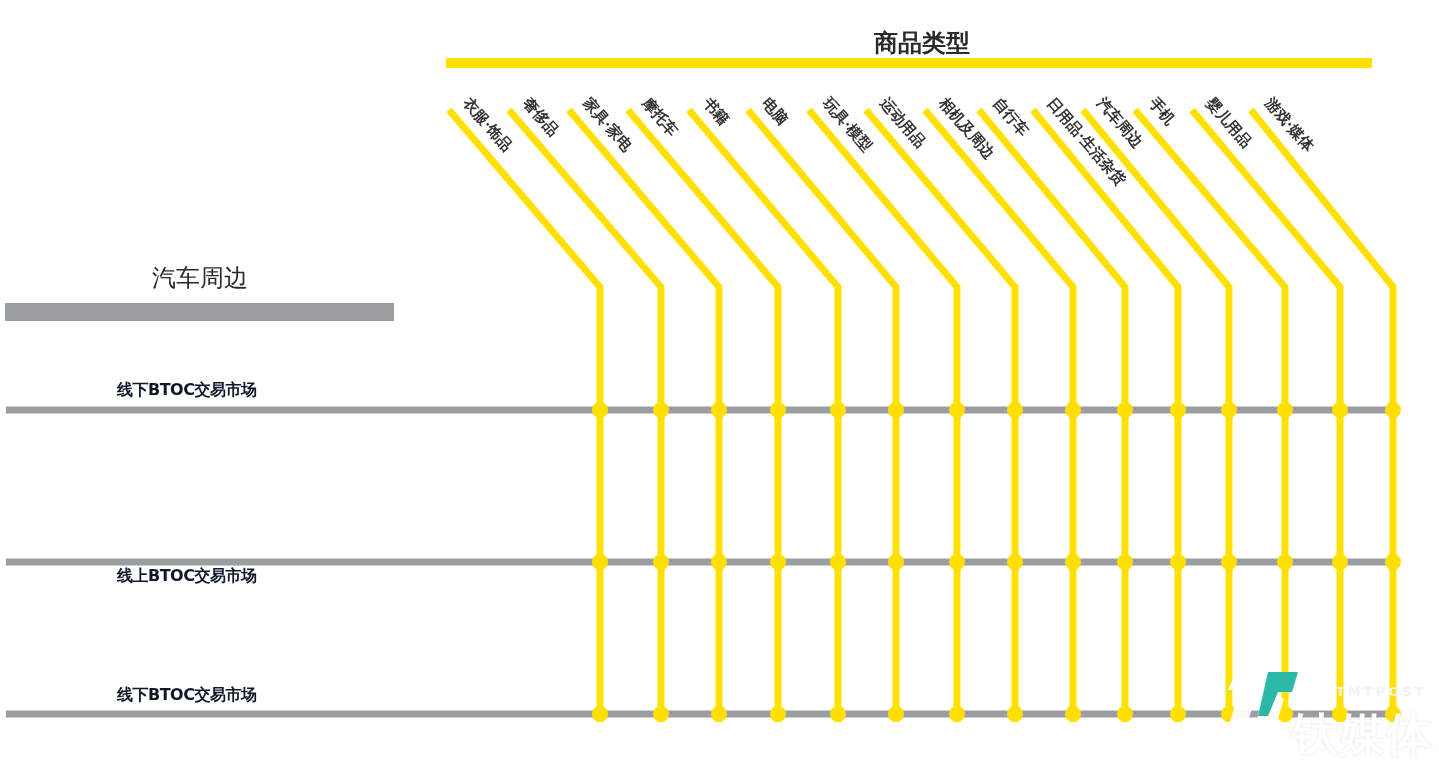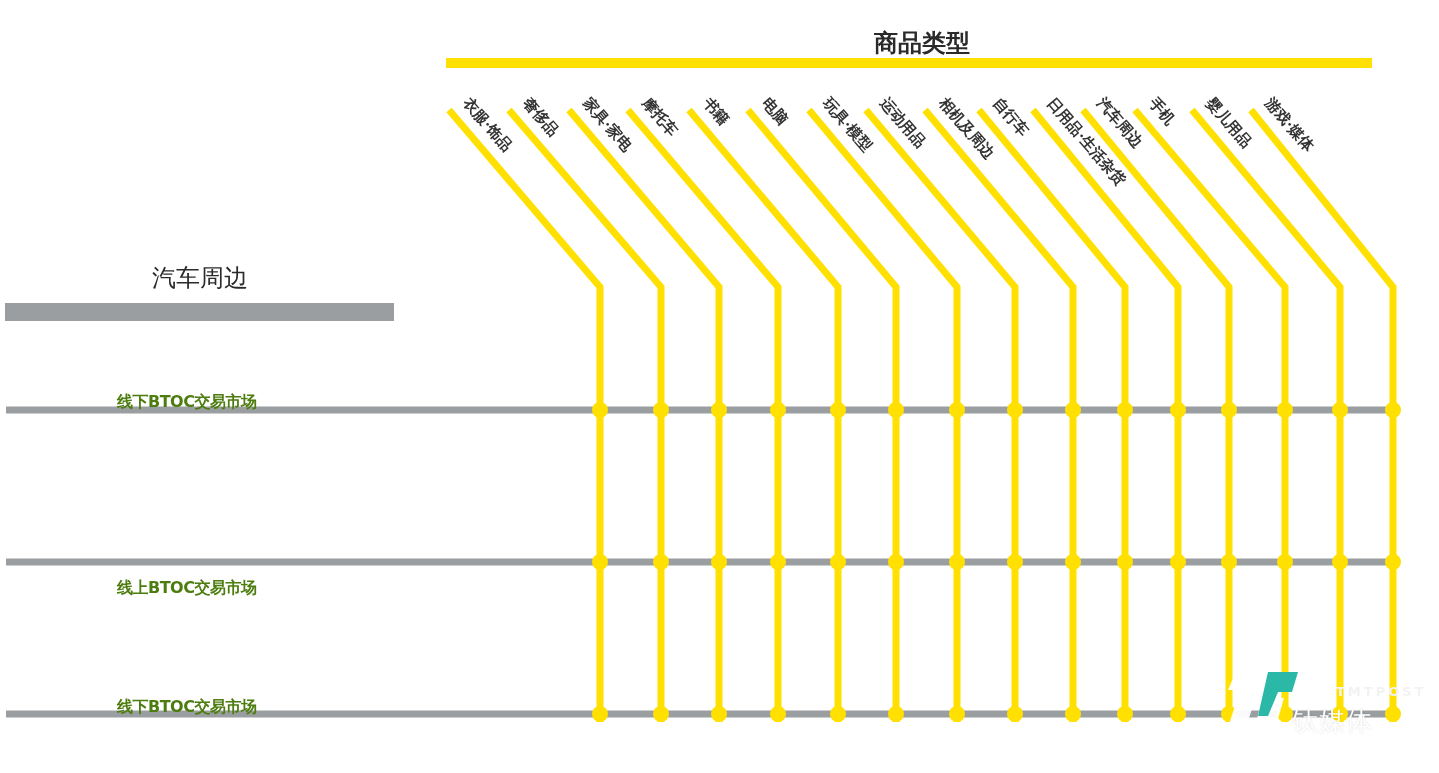--- a/index.html
+++ b/index.html
@@ -3,27 +3,27 @@
   <meta charset="utf-8">
   <style>
     html, body { margin: 0; padding: 0; background: #ffffff; }
     body { width: 1439px; height: 773px; position: relative; overflow: hidden;
            font-family: "DejaVu Sans", "Liberation Sans", sans-serif; }
     #diagram { position: absolute; left: 0; top: 0; }
     .title-top { position: absolute; left: 850px; top: 27px; width: 120px; text-align: right;
                  font-family: "DejaVu Serif", "Liberation Serif", serif; font-size: 24px; font-weight: bold; color: #2a2a2a; }
     .title-left { position: absolute; left: 140px; top: 262px; width: 120px; text-align: center;
                   font-family: "DejaVu Serif", "Liberation Serif", serif; font-size: 24px; color: #2a2a2a; }
-    .row-label { position: absolute; left: 117px; font-size: 16px; font-weight: bold; color: #4d7c0f; white-space: nowrap; letter-spacing: -0.5px; margin-top: 12px; }
+    .row-label { position: absolute; left: 117px; font-size: 16px; font-weight: bold; color: #0f172a; white-space: nowrap; letter-spacing: -0.5px; }
     .cat-label { position: absolute; font-family: "DejaVu Serif", "Liberation Serif", serif;
                  font-size: 15px; font-weight: bold; color: #333; white-space: nowrap;
                  transform-origin: 0 0; transform: rotate(49deg); }
     .logo { position: absolute; left: 1222px; top: 668px; width: 200px; height: 80px; }
     .logo-en { position: absolute; left: 1308px; top: 684px; font-size: 13px; font-weight: bold; letter-spacing: 3px; color: #f2f2f2; margin-left: 28px; }
-    .logo-cn { position: absolute; left: 1292px; top: 704px; font-size: 26px; font-weight: normal; color: #ffffff;
+    .logo-cn { position: absolute; left: 1292px; top: 704px; font-size: 46px; font-weight: bold; color: #ffffff;
                text-shadow: 0 0 2px rgba(0,0,0,0.15); letter-spacing: 1px; }
   </style>
 </head>
 <body>
 
 <svg id="diagram" width="1439" height="773">
 
   <rect x="446" y="58" width="926" height="10" fill="#FFE000"></rect>
 
   <rect x="5" y="303" width="389" height="18" fill="#9B9EA1"></rect>

